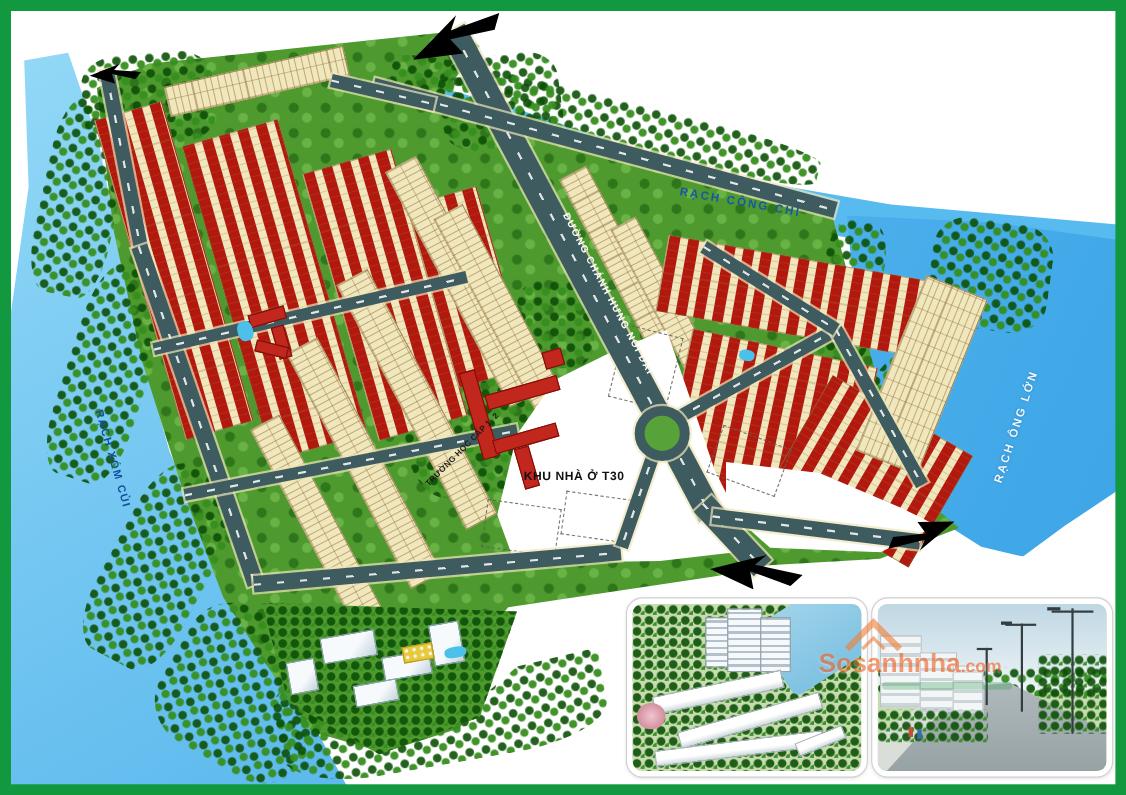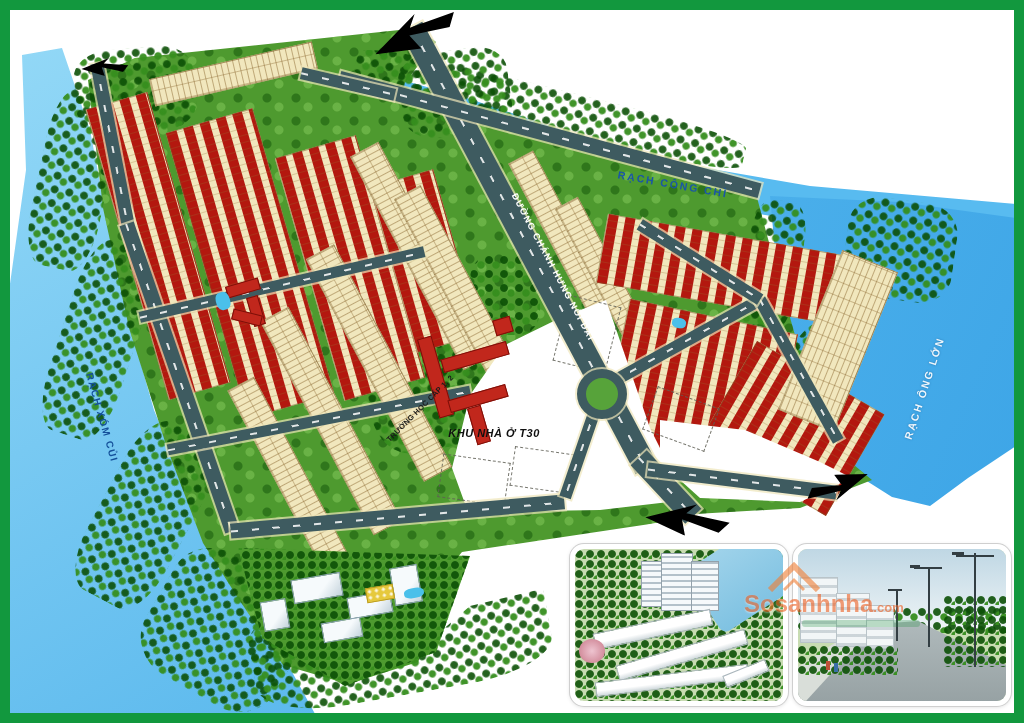--- a/index.html
+++ b/index.html
@@ -55,21 +55,21 @@
   .twr{position:absolute;background:repeating-linear-gradient(0deg,#f6f9fb 0 4px,#b4c1ca 4px 6px);border:1px solid #93a1ab;}
   .row{position:absolute;background:linear-gradient(180deg,#ffffff 60%,#cfd8dc);border:1px solid #aab6bc;}
   .hse{position:absolute;background:#f2f6f7;border:1px solid #b9c4c9;
     background-image:repeating-linear-gradient(0deg, rgba(70,95,110,.22) 0 3px, transparent 3px 9px);}
   .pole{position:absolute;background:#333e43;}
   
   .watermark{position:absolute;z-index:45;opacity:.62;pointer-events:none;}
   .wm-text{position:absolute;left:0;top:30px;color:#ee6226;font-weight:bold;
     text-shadow:0 1px 2px rgba(255,255,255,.75);white-space:nowrap;}
   .wm-brand{font-size:24px;}
-  .wm-tld{font-size:13px;}
+  .wm-tld{font-size:16px;}
   .wm-tag{position:absolute;left:58px;top:60px;width:118px;height:7px;border-radius:3px;
     background:rgba(34,145,64,.45);filter:blur(.6px);}
   .frame{position:absolute;inset:0;border:10px solid var(--frame,#12983e);z-index:60;pointer-events:none;}
 </style>
 </head>
 <body>
 
 <div class="canvas">
 
   <div class="wtr wtr-l" style="clip-path:polygon(22px 55px,62px 48px,90px 130px,110px 235px,130px 325px,154px 410px,187px 490px,230px 570px,280px 650px,320px 723px,8px 723px,8px 298px,26px 170px);"></div>
@@ -181,21 +181,21 @@
       </svg>
     <svg class="arrow" style="left:806px;top:474px;transform:rotate(168deg);" width="64" height="28" viewBox="0 0 60 26">
         <polygon points="0,20 34,2 28,10 60,9 54,18 26,15 31,26" fill="#000"></polygon>
       </svg>
   </div>
 
   <div class="lbl" style="left:598px;top:178px;width:150px;transform:rotate(10deg);color:#1a55a8;font-size:10.5px;letter-spacing:2px;">RẠCH CÔNG CHÌ</div>
   <div class="lbl" style="left:868px;top:382px;width:112px;transform:rotate(-72deg);color:#eef7fd;font-size:10.5px;letter-spacing:2px;text-shadow:0 0 2px rgba(25,90,145,.7);">RẠCH ÔNG LỚN</div>
   <div class="lbl" style="left:50px;top:412px;width:104px;transform:rotate(74deg);color:#14509a;font-size:10px;letter-spacing:1.5px;">RẠCH XÓM CỦI</div>
   <div class="lbl" style="left:458px;top:262px;width:190px;transform:rotate(62deg);color:#ffffff;font-size:9px;letter-spacing:1.2px;">ĐƯỜNG CHÁNH HƯNG NỐI DÀI</div>
-  <div class="lbl" style="left:424px;top:427px;width:140px;color:#101010;font-size:11px;letter-spacing:.5px;font-style:italic;">KHU NHÀ Ở T30</div>
+  <div class="lbl" style="left:452px;top:427px;width:140px;color:#101010;font-size:11px;letter-spacing:.5px;">KHU NHÀ Ở T30</div>
   <div class="lbl" style="left:360px;top:404px;width:120px;transform:rotate(-45deg);color:#1a1a1a;font-size:7.5px;letter-spacing:.3px;">TRƯỜNG HỌC CẤP 1, 2</div>
 
   <div class="inset" style="left:570px;top:544px;">
     <div class="g dense fill"></div>
     <div class="abs" style="left:118px;top:-18px;width:130px;height:74px;transform:rotate(-33deg);background:linear-gradient(#9ed2ea,#7fc2e2);border-radius:8px;"></div>
     <div class="twr" style="left:66px;top:12px;width:20px;height:44px;"></div>
     <div class="twr" style="left:86px;top:4px;width:30px;height:56px;"></div>
     <div class="twr" style="left:116px;top:12px;width:26px;height:48px;"></div>
     <div class="row" style="left:18px;top:72px;width:118px;height:15px;transform:rotate(-12deg);"></div>
     <div class="row" style="left:40px;top:98px;width:132px;height:14px;transform:rotate(-16deg);"></div>

